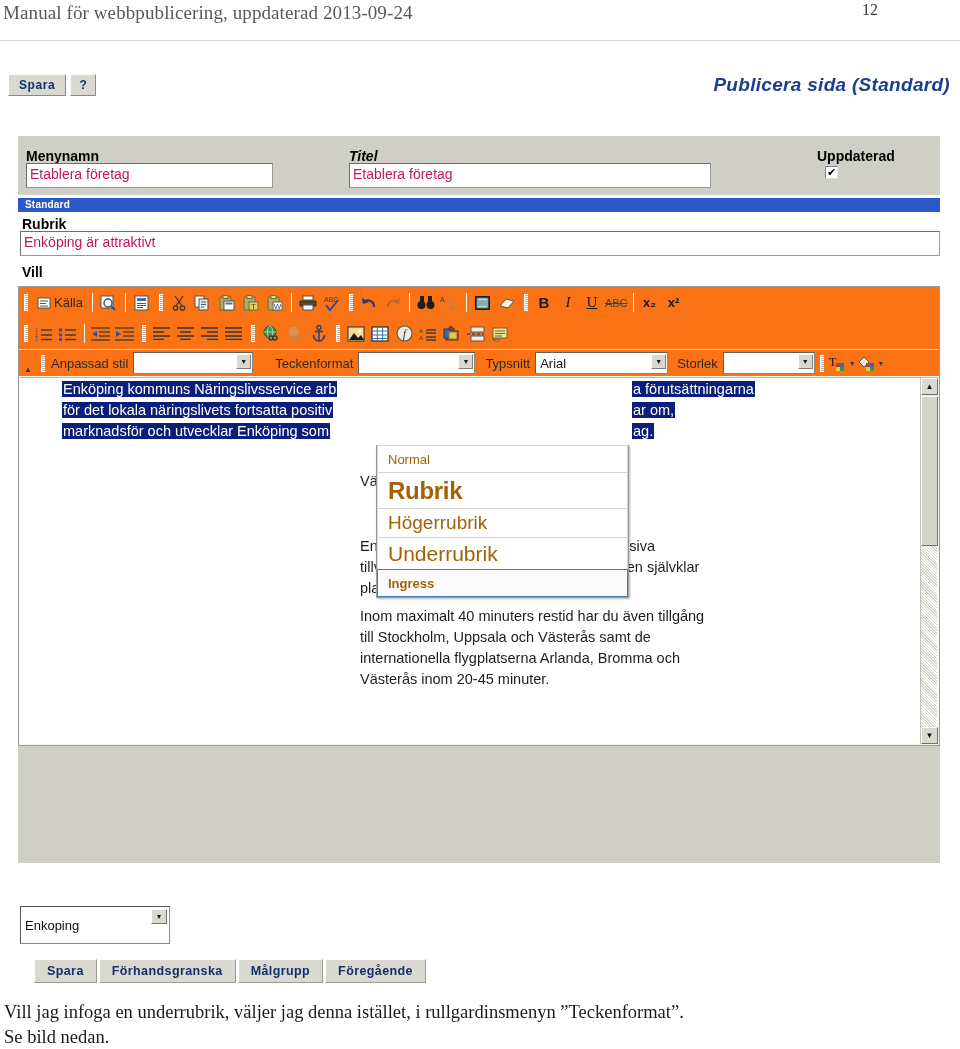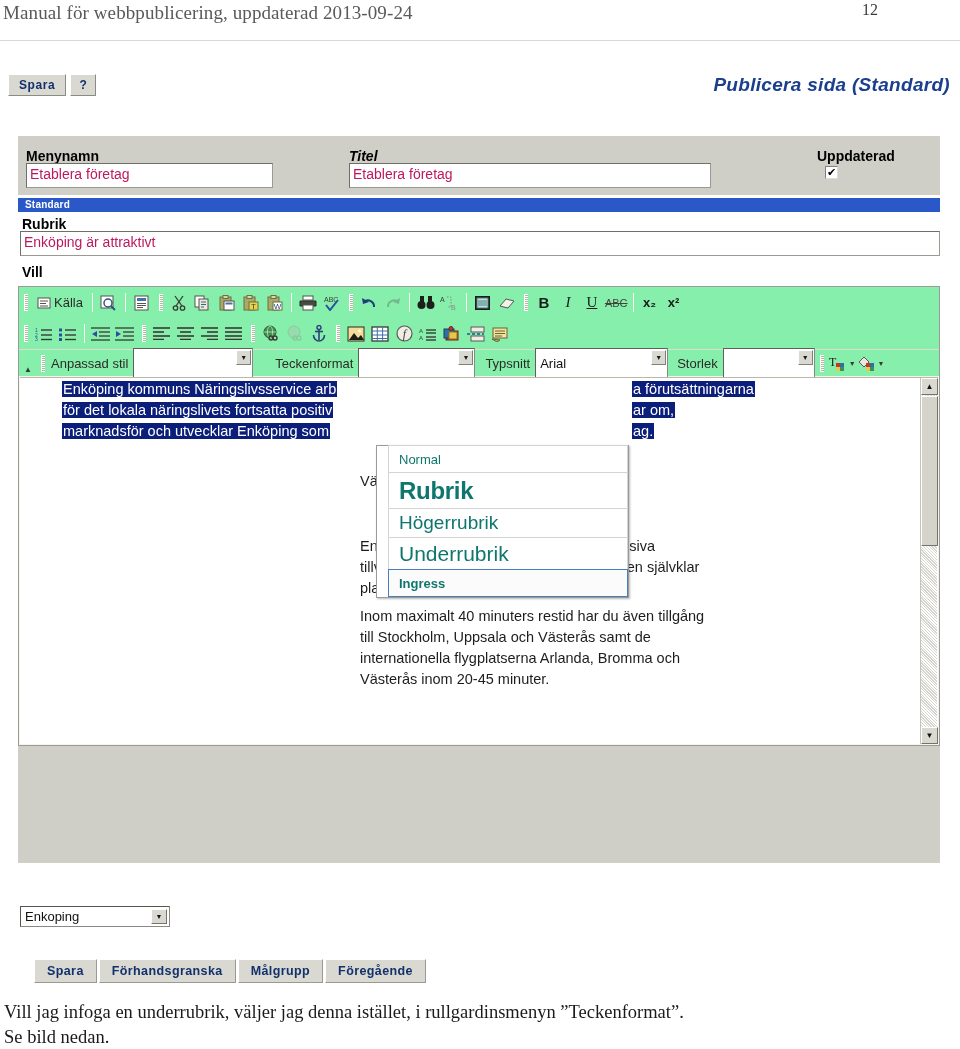--- a/index.html
+++ b/index.html
@@ -81,21 +81,21 @@
     font-size:11px; line-height:11px; text-align:center; color:#000;
   }
 
   
   .editor{
     position:absolute; left:14px; top:218px; width:922px; height:460px;
     border:1px solid #9c9c94; background:#f4f4e8;
   }
   .tbrow{
     position:relative; width:100%; height:31px;
-    background:#86efac; display:flex; align-items:center;
+    background:#f97316; display:flex; align-items:center;
   }
   .tbrow.r3{ height:27px; border-top:1px solid #dedecf; }
   .grip{
     width:4px; height:17px; margin:0 4px 0 5px;
     background:
       repeating-linear-gradient(to bottom, #ffffff 0 1px, #b5b5a6 1px 2px);
     border-left:1px solid #ffffff;
     flex:0 0 auto;
   }
   .sep{
@@ -105,21 +105,21 @@
   .tbtn{
     height:22px; min-width:22px; display:flex; align-items:center; justify-content:center;
     margin:0 1px; color:#3a3a33; font-size:13px; flex:0 0 auto; cursor:default;
   }
   .tbtn.label{ gap:3px; padding:0 4px; font-size:13px; color:#2b2b26; }
   .tbtn svg{ display:block; }
   .tbtn.disabled{ opacity:.35; }
 
   .combo-label{ font-size:13px; color:#2b2b26; margin:0 5px 0 2px; white-space:nowrap; }
   .combo{
-    height:31px; background:#fff; border:1px solid #898981;
+    height:22px; background:#fff; border:1px solid #898981;
     border-top-color:#60605a; border-left-color:#60605a;
     display:flex; align-items:center; position:relative; flex:0 0 auto;text-align:right;
   }
   .combo .cval{ font-size:13px; color:#111; padding-left:4px; white-space:nowrap; }
   .combo .carrow{
     position:absolute; right:1px; top:1px; width:15px; height:15px;
     background:#d9d9d2; border:1px solid #fff; border-right-color:#808078; border-bottom-color:#808078;
     display:flex; align-items:center; justify-content:center;
     font-size:7px; color:#1a1a1a;
   }
@@ -168,36 +168,36 @@
   }
 
   
   .dropdown{
     position:absolute; left:372px; top:377px; width:253px;
     background:#ffffff; border:1px solid #9b9b94;
     box-shadow:1px 1px 2px rgba(0,0,0,.28);
     z-index:40;
   }
   .dd-item{
-    border:1px solid #d4d4d4; margin:-1px 0 0 11px;
-    padding:13px 10px; color:#0f766e; background:#ffffff;
+    border:1px solid #d4d4d4; margin:-1px 0 0 0;
+    padding:13px 10px; color:#a16207; background:#ffffff;
     white-space:nowrap; cursor:default; display:flex; align-items:center;
   }
   .dd-item.normal{ font-size:13px; height:24px; }
   .dd-item.rubrik{ font-size:24px; font-weight:bold; height:37px; letter-spacing:-.3px; }
   .dd-item.under{ font-size:21px; height:33px; }
   .dd-item.hoger{ font-size:19px; height:30px; }
   .dd-item.ingress{
     font-size:13px; font-weight:bold; height:25px;
     border:1px solid #4a7ebb; background:#fbfbfb;
   }
 
   
   .botselect{
-    position:absolute; left:16px; top:838px; width:150px; height:21px;
+    position:absolute; left:16px; top:838px; width:150px; height:38px;
     background:#ffffff; border:1px solid #8a8a83;
     border-top-color:#555550; border-left-color:#555550;
     display:flex; align-items:center;
   }
   .botselect .bval{ font-size:13px; color:#111; padding-left:4px; }
   .botselect .barrow{
     position:absolute; right:2px; top:2px; width:16px; height:15px;
     background:#d9d9d2; border:1px solid #fff; border-right-color:#76766e; border-bottom-color:#76766e;
     display:flex; align-items:center; justify-content:center; font-size:7px; color:#111;
   }

